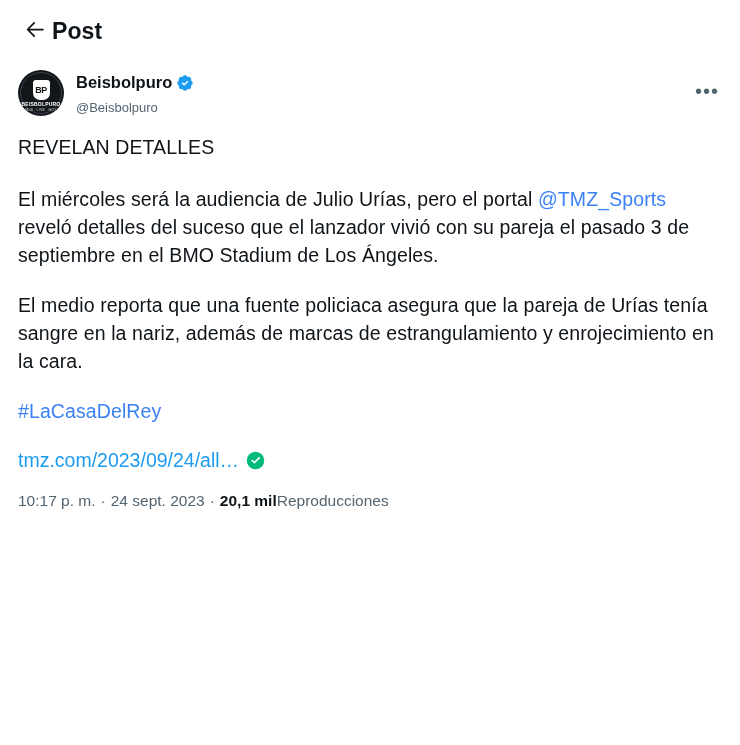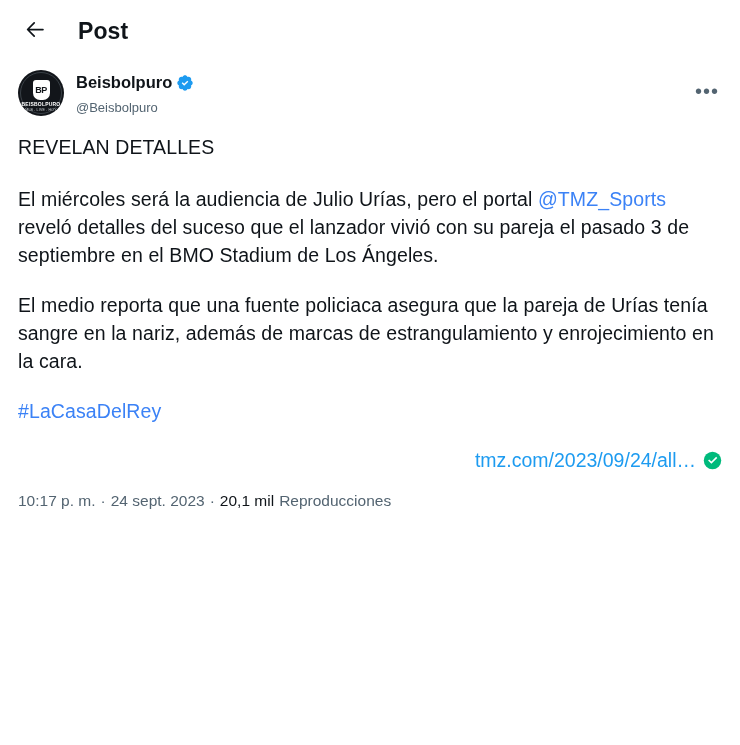--- a/index.html
+++ b/index.html
@@ -20,21 +20,20 @@
     position: relative;
     box-sizing: border-box;
   }
 
   
   .header {
     display: flex;
     align-items: center;
     height: 62px;
     padding: 0 18px;
-    gap: 26px;
   }
   .back-button {
     width: 34px;
     height: 34px;
     display: flex;
     align-items: center;
     justify-content: center;
     border-radius: 50%;
     cursor: pointer;
     color: #0f1419;
@@ -175,21 +174,20 @@
     cursor: pointer;
   }
 
   
   .url-row {
     display: flex;
     align-items: center;
     gap: 7px;
     padding: 0 18px;
     margin-top: 24px;
-    justify-content: flex-end;
   }
   .url-text {
     font-size: 19.5px;
     color: #1d9bf0;
     cursor: pointer;
   }
   .green-check {
     width: 19px;
     height: 19px;
     display: block;
@@ -203,22 +201,21 @@
     display: flex;
     align-items: flex-end;
     flex-wrap: wrap;
     gap: 0;
   }
   .meta-row .sep {
     margin: 0 5px;
   }
   .meta-count {
     color: #0f1419;
-    font-weight: normal;
-    margin-right: 5px;
+    font-weight: bold;
   }
 </style>
 </head>
 <body>
 
 <div class="page">
 
   <div class="header">
     <div class="back-button">
       <span>

